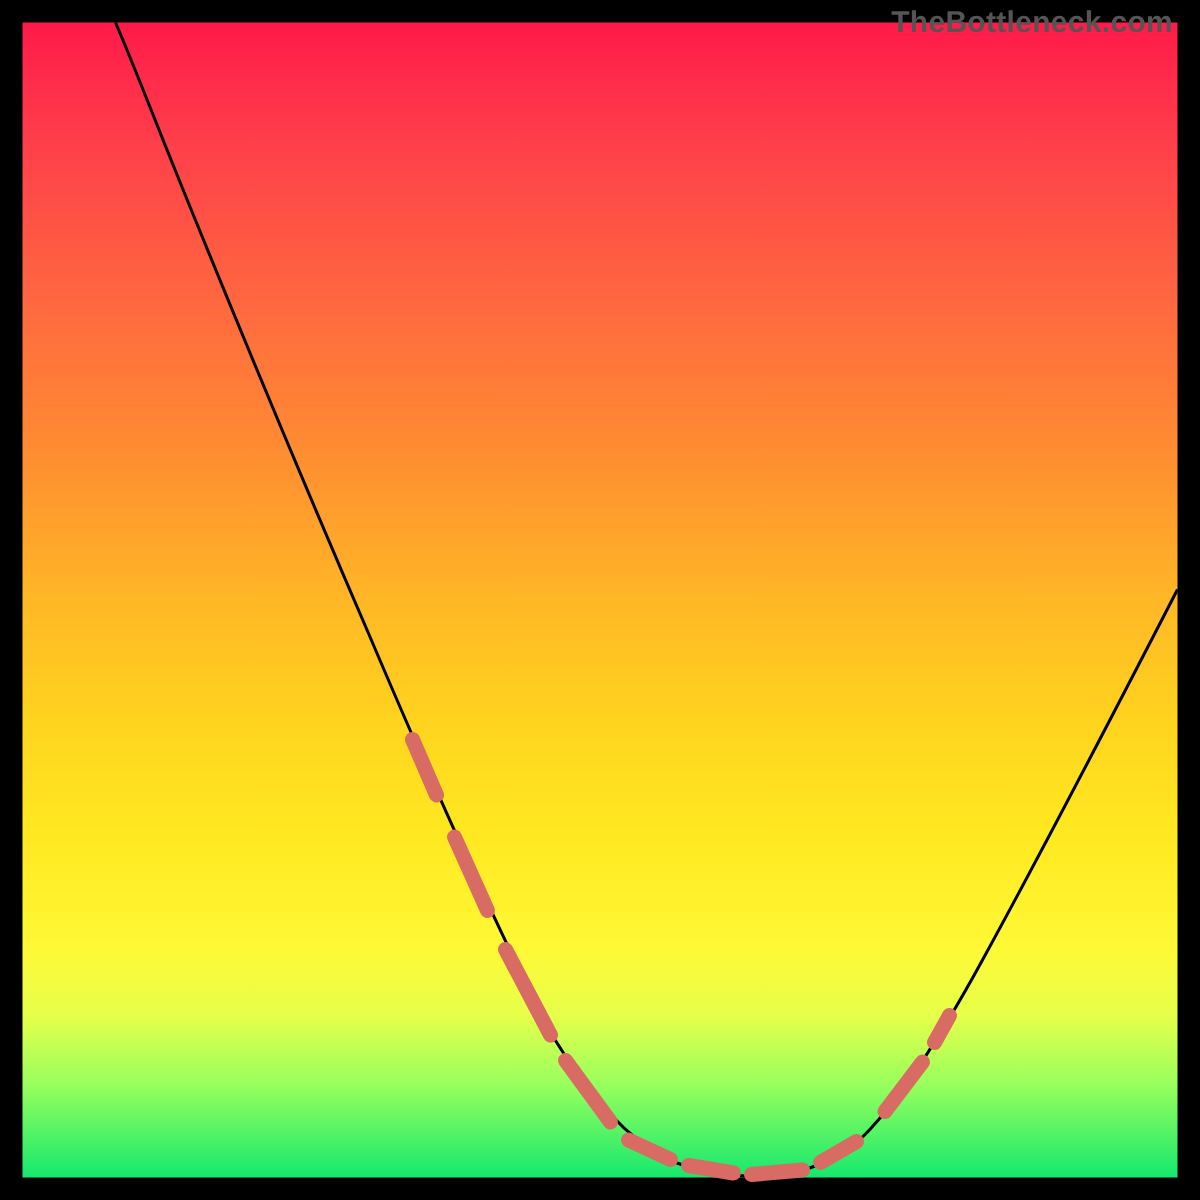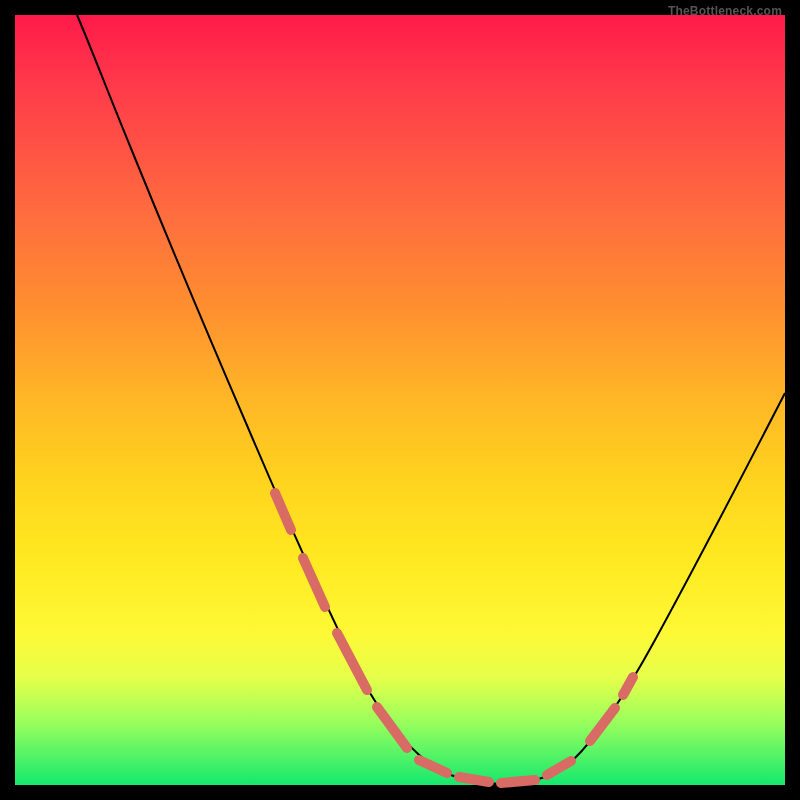--- a/index.html
+++ b/index.html
@@ -34,21 +34,21 @@
       #fff835 80%,
       #e6ff4a 86%,
       #97ff5d 92%,
       #15e86e 100%);
   }
   .watermark {
     position: absolute;
     top: 4px;
     right: 18px;
     color: #555;
-    font-size: 12px;
+    font-size: 20px;
     font-weight: 600;
     letter-spacing: 0.2px;
     user-select: none;
   }
   svg.curve {
     position: absolute;
     left: 0;
     top: 0;
     width: 770px;
     height: 770px;

